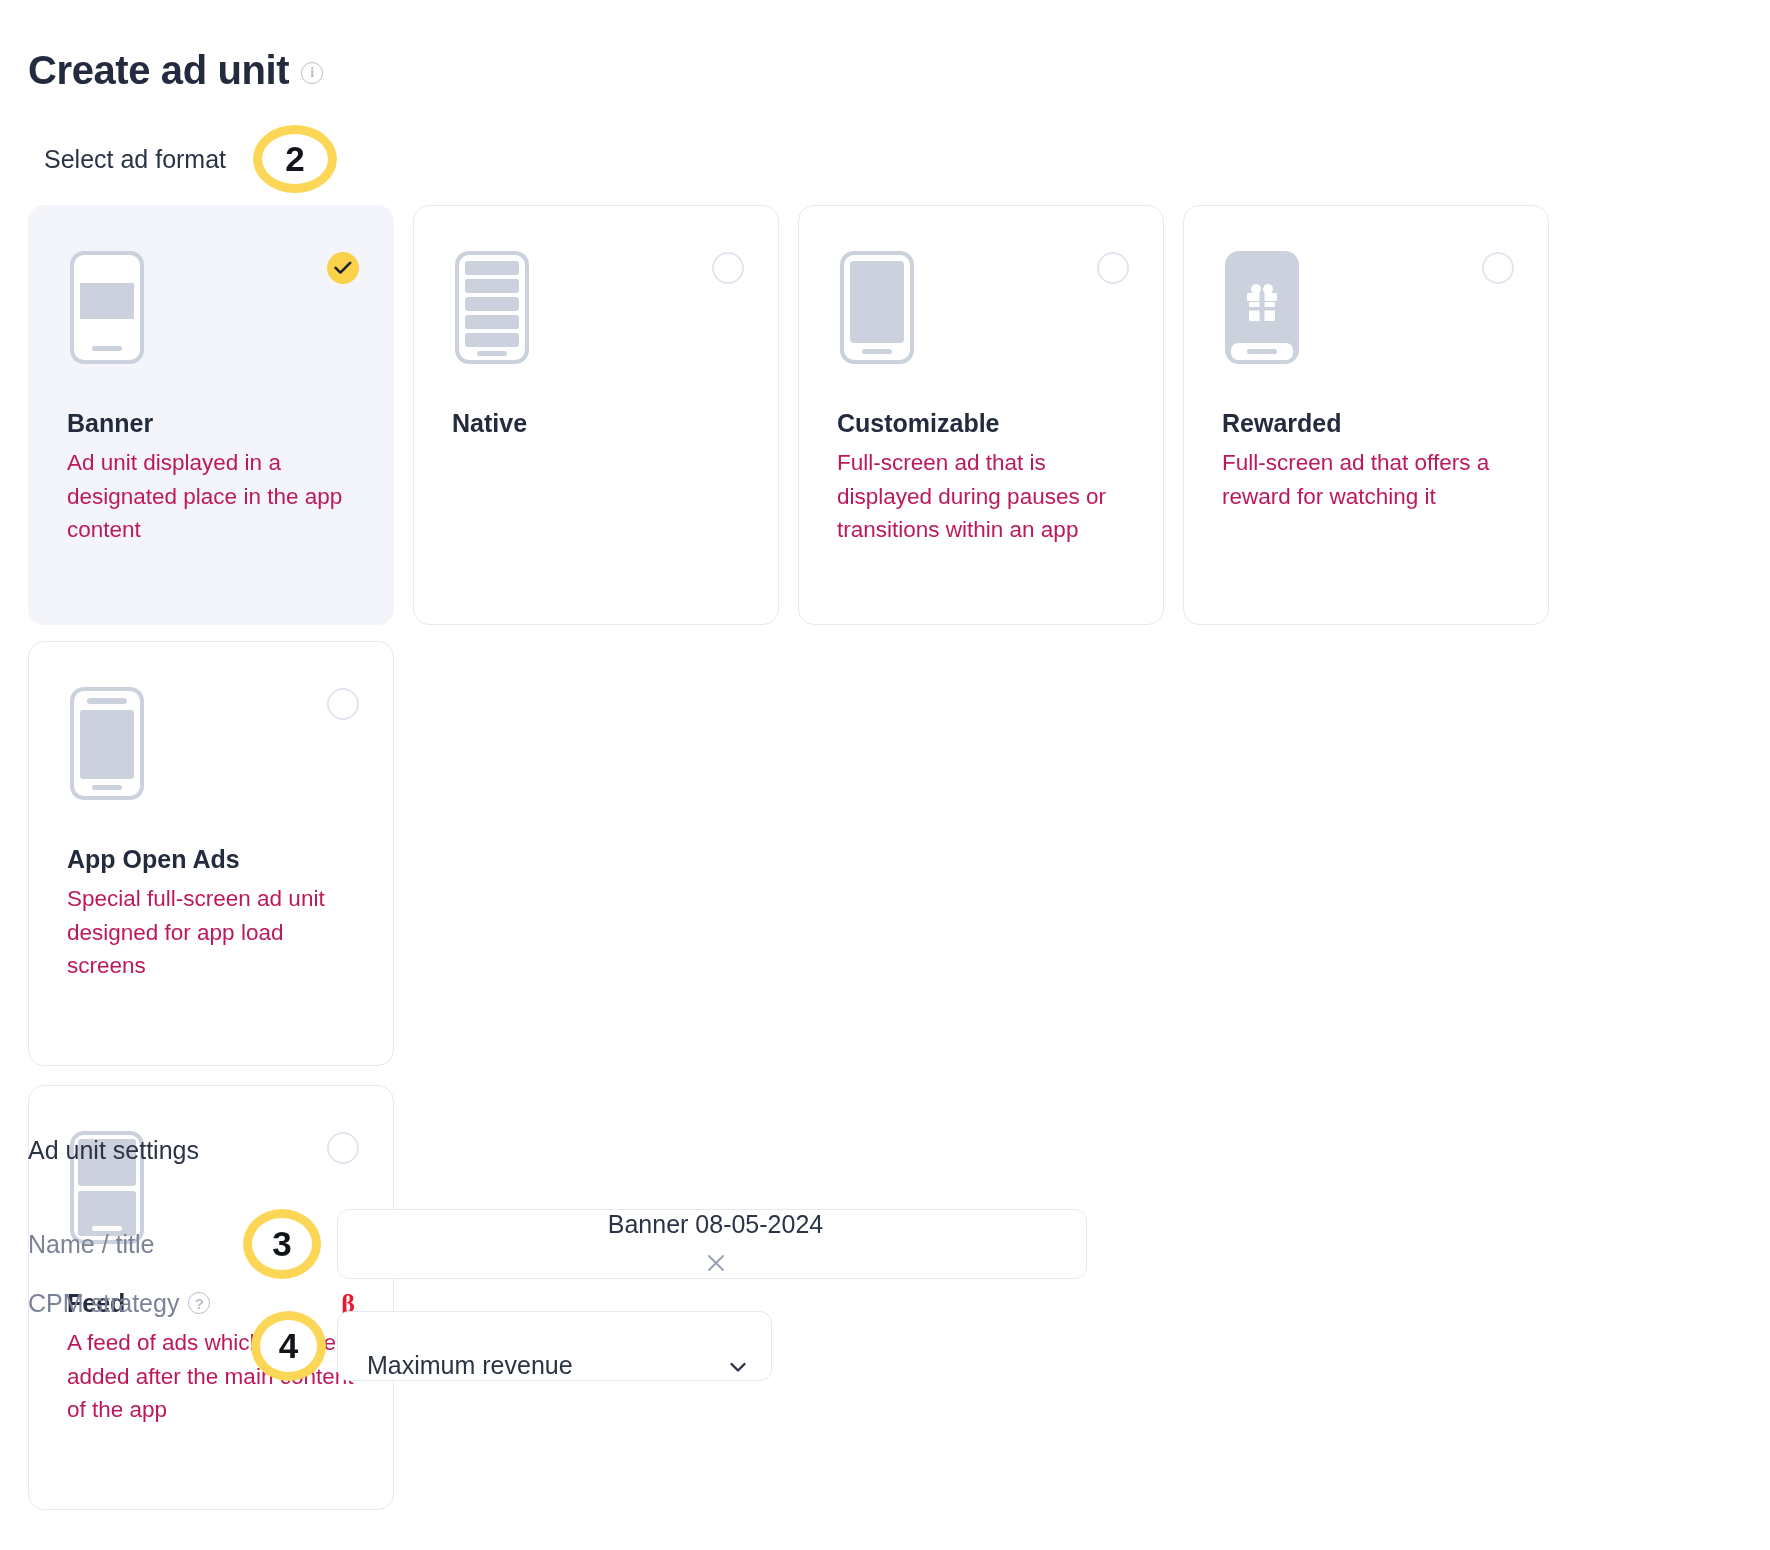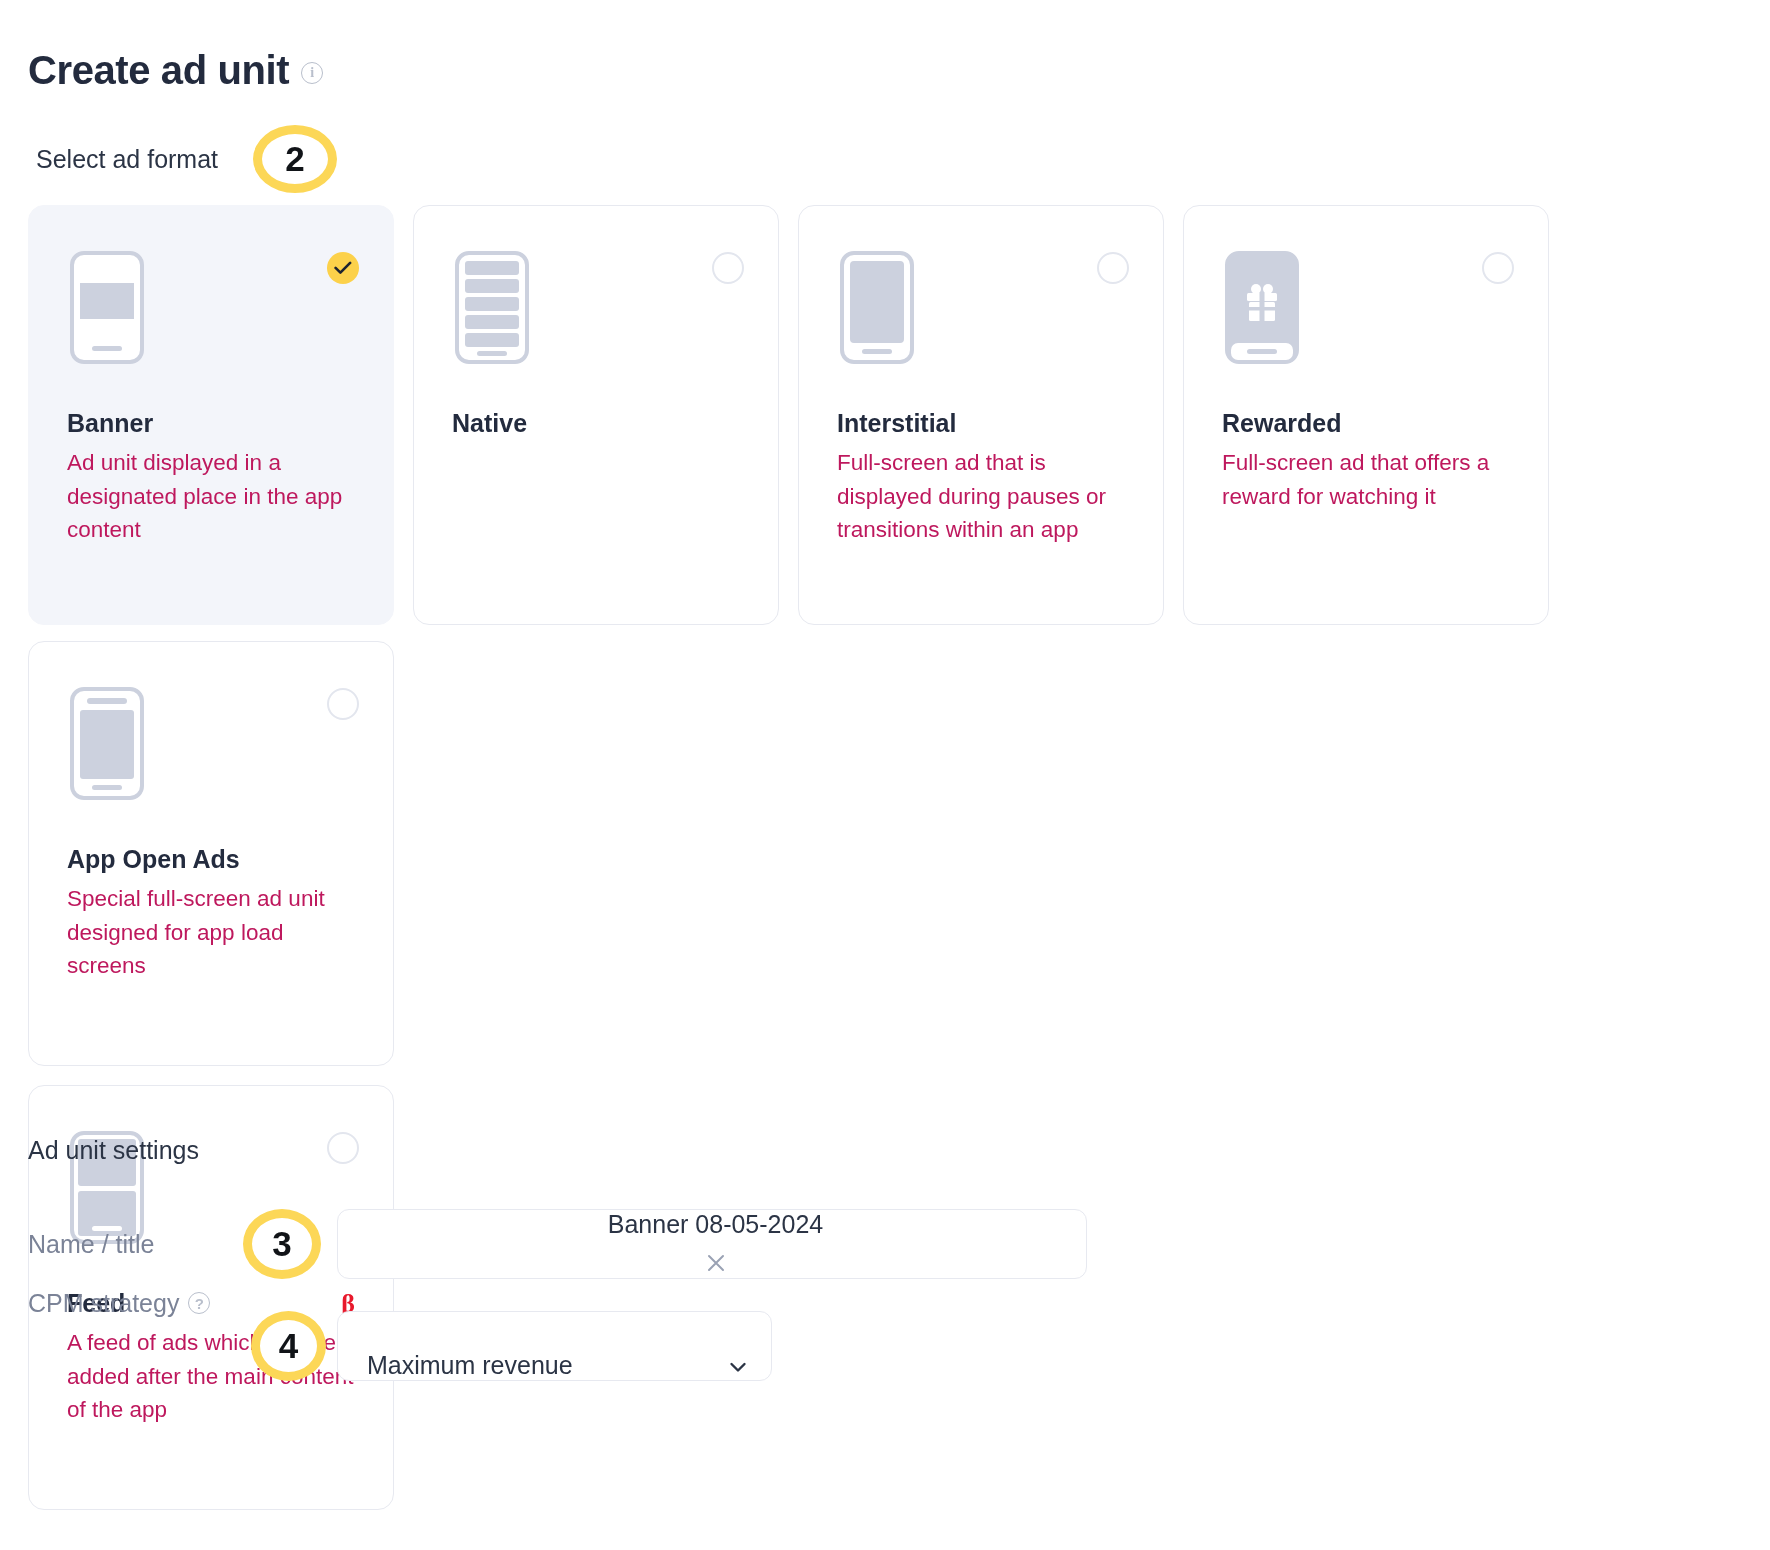--- a/index.html
+++ b/index.html
@@ -53,21 +53,21 @@
     margin-top: 6px;
   }
 
   
   .section-label {
     position: absolute;
     font-size: 25px;
     font-weight: 400;
     color: #2b3445;
   }
-  #select-format-label { left: 36px; top: 113px; }
+  #select-format-label { left: 44px; top: 113px; }
   #settings-label { left: 28px; top: 1104px; }
 
   
   .step-badge {
     position: absolute;
     border: 9px solid #fcd757;
     border-radius: 50%;
     background: #ffffff;
     display: flex;
     align-items: center;
@@ -304,21 +304,21 @@
     <div class="format-card">
       <div class="marker unchecked"></div>
       <div class="icon-wrap">
         <svg class="phone-icon" viewBox="0 0 80 115">
           <rect x="5" y="3" width="70" height="109" rx="12" fill="#fff" stroke="#ccd1de" stroke-width="4"></rect>
           <rect x="13" y="11" width="54" height="82" rx="4" fill="#ccd1de"></rect>
           <rect x="25" y="99" width="30" height="5" rx="2.5" fill="#ccd1de"></rect>
         </svg>
       </div>
       <div class="title-line">
-        <span class="card-title">Interstitial</span>
+        <span class="card-title">Customizable</span>
       </div>
       <div class="card-desc">Full-screen ad that is displayed during pauses or transitions within an app</div>
     </div>
 
     <div class="format-card">
       <div class="marker unchecked"></div>
       <div class="icon-wrap">
         <svg class="phone-icon" viewBox="0 0 80 115">
           <rect x="5" y="3" width="70" height="109" rx="12" fill="#ccd1de" stroke="#ccd1de" stroke-width="4"></rect>
           <rect x="9" y="93" width="62" height="17" rx="7" fill="#fff"></rect>

